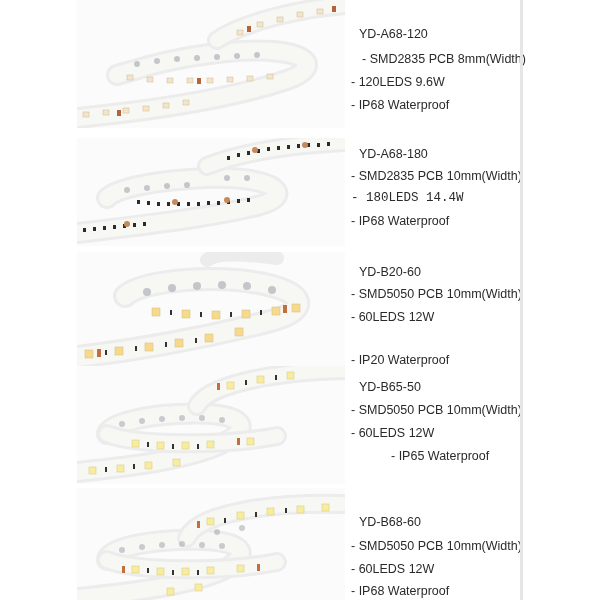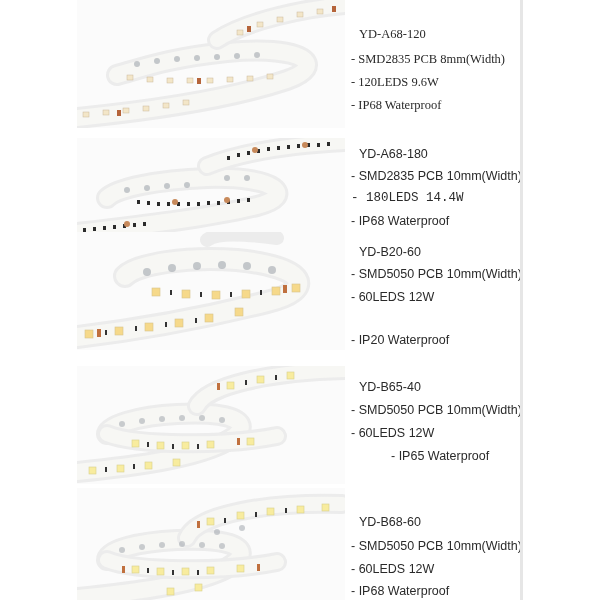--- a/index.html
+++ b/index.html
@@ -12,21 +12,21 @@
   .specs { position:absolute; left:270px; top:0; width:175px; color:#2a2a2a; font-size:12.5px; }
   .specs .model { position:absolute; left:12px; white-space:nowrap; }
   .specs .line { position:absolute; left:4px; white-space:nowrap; }
   svg { display:block; }
 </style>
 </head>
 <body>
 
 <div class="page">
 
-  <div class="section" style="top:0;height:128px;font-family:Liberation Serif, serif;">
+  <div class="section" style="top:0;height:128px;">
     <div class="photo">
       <svg width="268" height="128" viewBox="0 0 268 128">
         <path d="M0 118 C60 112 150 100 210 80 C250 66 230 45 150 52 C90 58 60 70 40 75" fill="none" stroke="#ececec" stroke-width="22" stroke-linecap="round"></path>
         <path d="M0 118 C60 112 150 100 210 80 C250 66 230 45 150 52 C90 58 60 70 40 75" fill="none" stroke="#f7f7f4" stroke-width="16" stroke-linecap="round"></path>
         <path d="M140 40 C170 20 230 8 268 5" fill="none" stroke="#ececec" stroke-width="20" stroke-linecap="round"></path>
         <path d="M140 40 C170 20 230 8 268 5" fill="none" stroke="#f7f7f4" stroke-width="14" stroke-linecap="round"></path>
         <g fill="#f3e6c8" stroke="#c9b99a" stroke-width="0.5">
           <rect x="6" y="112" width="6" height="5"></rect>
             <rect x="26" y="110" width="6" height="5"></rect>
             <rect x="46" y="108" width="6" height="5"></rect>
@@ -59,21 +59,21 @@
             <circle cx="100" cy="59" r="3"></circle>
             <circle cx="120" cy="58" r="3"></circle>
             <circle cx="140" cy="57" r="3"></circle>
             <circle cx="160" cy="56" r="3"></circle>
             <circle cx="180" cy="55" r="3"></circle>
           </g>
       </svg>
     </div>
     <div class="specs">
       <div class="model" style="top:27px;">YD-A68-120</div>
-      <div class="line" style="top:52px;">- SMD2835 PCB 8mm(Width)</div>
+      <div class="line" style="top:52px;margin-left:11px;">- SMD2835 PCB 8mm(Width)</div>
       <div class="line" style="top:75px;">- 120LEDS 9.6W</div>
       <div class="line" style="top:98px;">- IP68 Waterproof</div>
     </div>
   </div>
 
   <div class="section" style="top:138px;height:108px;">
     <div class="photo">
       <svg width="268" height="108" viewBox="0 0 268 108">
         <path d="M0 95 C60 88 130 80 180 68 C220 58 200 38 130 40 C80 42 40 50 30 60" fill="none" stroke="#ececec" stroke-width="22" stroke-linecap="round"></path>
         <path d="M0 95 C60 88 130 80 180 68 C220 58 200 38 130 40 C80 42 40 50 30 60" fill="none" stroke="#f7f7f4" stroke-width="16" stroke-linecap="round"></path>
@@ -129,21 +129,21 @@
       </svg>
     </div>
     <div class="specs">
       <div class="model" style="top:9px;">YD-A68-180</div>
       <div class="line" style="top:31px;">- SMD2835 PCB 10mm(Width)</div>
       <div class="line" style="top:53px;font-family:Liberation Mono, monospace;">- 180LEDS 14.4W</div>
       <div class="line" style="top:76px;">- IP68 Waterproof</div>
     </div>
   </div>
 
-  <div class="section" style="top:232px;height:118px;text-align:center;">
+  <div class="section" style="top:252px;height:118px;text-align:center;">
     <div class="photo">
       <svg width="268" height="118" viewBox="0 0 268 118">
         <path d="M0 105 C60 98 130 85 190 70 C240 58 230 35 160 28 C110 24 60 32 48 44" fill="none" stroke="#ececec" stroke-width="24" stroke-linecap="round"></path>
         <path d="M0 105 C60 98 130 85 190 70 C240 58 230 35 160 28 C110 24 60 32 48 44" fill="none" stroke="#f7f7f4" stroke-width="18" stroke-linecap="round"></path>
         <path d="M130 8 C140 0 170 2 200 6" fill="none" stroke="#ececec" stroke-width="14" stroke-linecap="round"></path>
         <g fill="#f6d98a" stroke="#d8c38a" stroke-width="0.6">
           <rect x="8" y="98" width="8" height="8"></rect>
             <rect x="38" y="95" width="8" height="8"></rect>
             <rect x="68" y="91" width="8" height="8"></rect>
           <rect x="98" y="87" width="8" height="8"></rect>
@@ -228,21 +228,21 @@
             <circle cx="45" cy="58" r="3"></circle>
             <circle cx="65" cy="55" r="3"></circle>
             <circle cx="85" cy="53" r="3"></circle>
             <circle cx="105" cy="52" r="3"></circle>
             <circle cx="125" cy="52" r="3"></circle>
             <circle cx="145" cy="54" r="3"></circle>
           </g>
       </svg>
     </div>
     <div class="specs">
-      <div class="model" style="top:14px;">YD-B65-40</div>
+      <div class="model" style="top:14px;">YD-B65-50</div>
       <div class="line" style="top:37px;">- SMD5050 PCB 10mm(Width)</div>
       <div class="line" style="top:60px;">- 60LEDS 12W</div>
       <div class="line" style="top:83px;margin-left:40px;">- IP65 Waterproof</div>
     </div>
   </div>
 
   <div class="section" style="top:488px;height:112px;">
     <div class="photo">
       <svg width="268" height="112" viewBox="0 0 268 112">
         <path d="M0 110 C60 104 120 96 150 80 C180 62 160 50 100 52 C60 54 30 62 30 72" fill="none" stroke="#ececec" stroke-width="22" stroke-linecap="round"></path>

